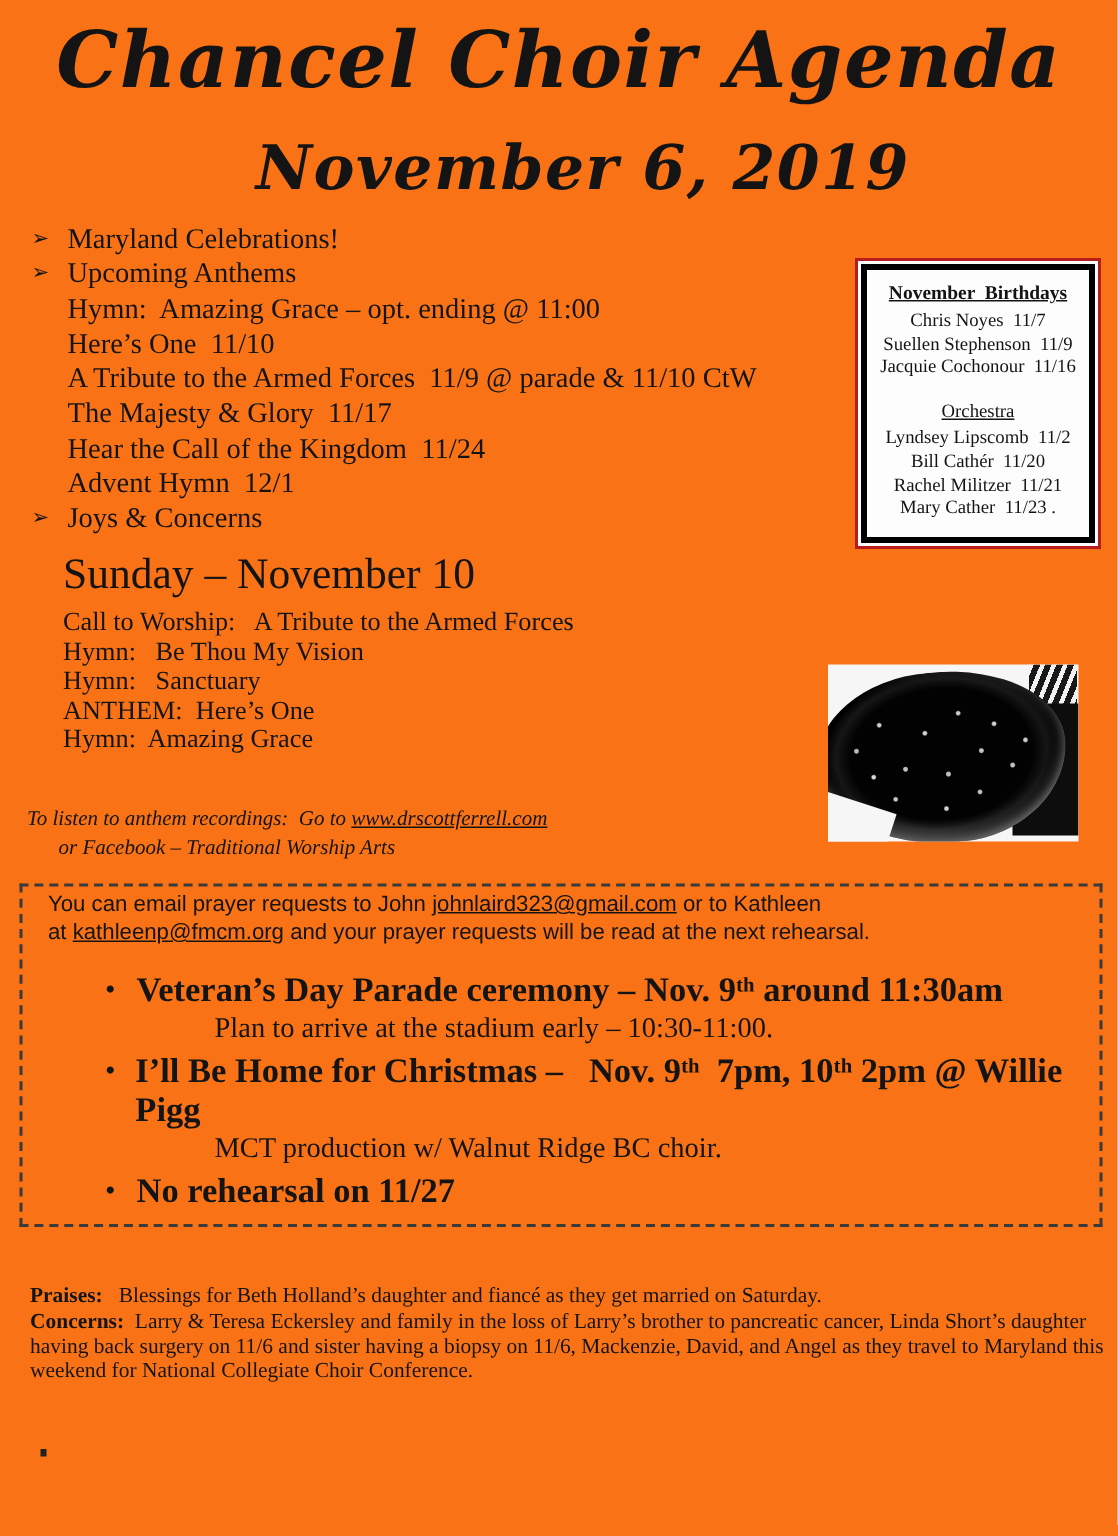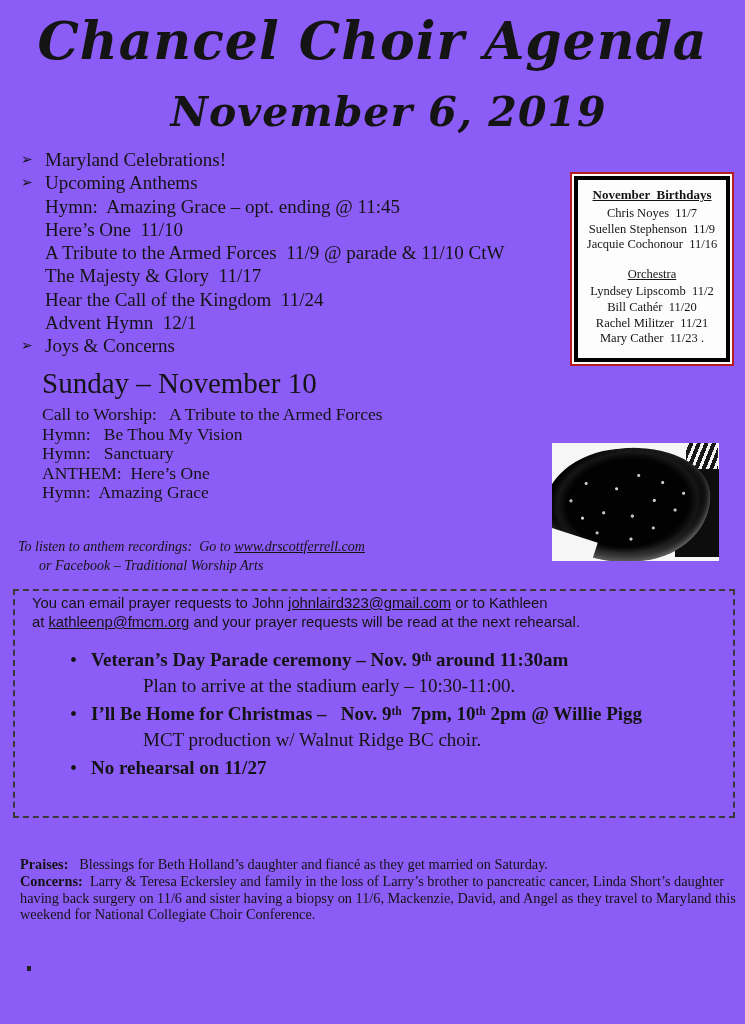--- a/index.html
+++ b/index.html
@@ -1,18 +1,18 @@
 <!DOCTYPE html>
 <html><head>
 <meta charset="utf-8">
 <style>
   * { margin:0; padding:0; box-sizing:border-box; }
   html,body { background:#e9e9e9; }
   body { font-family:"Liberation Serif","DejaVu Serif",serif; color:#141414; }
-  .page { position:relative; width:745px; height:1024px; background:#8b5cf6; margin:0 auto; overflow:hidden; }
+  .page { position:relative; width:745px; height:1024px; background:#f97316; margin:0 auto; overflow:hidden; }
   [data-bind] { white-space:pre-wrap; }
 
   
   .title1 { position:absolute; top:10px; left:0; width:100%; text-align:center;
             font-family:"DejaVu Serif",serif; font-style:italic; font-weight:bold;
             font-size:52px; letter-spacing:1px; }
   .title2 { position:absolute; top:88px; left:16px; width:100%; text-align:center;
             font-family:"DejaVu Serif",serif; font-style:italic; font-weight:bold;
             font-size:41px; letter-spacing:1px; }
 
@@ -79,21 +79,21 @@
   .ann { position:absolute; left:13px; top:589px; width:722px; height:229px;
          border:2px dashed #3a3a3a; }
   .ann-head { text-align:center; margin-top:6px; font-size:17.5px; font-weight:bold;
               font-style:italic; text-decoration:underline; letter-spacing:.4px; }
   .ann-intro { font-family:"Liberation Sans","DejaVu Sans",sans-serif;
                font-size:14.8px; line-height:19px; margin:3px 0 14px 17px; }
   .ann-bullets { margin:15px 0 0 55px; }
   .ann-li { margin-bottom:3px; }
   .ann-li-row { display:flex; }
   .ann-dot { width:21px; font-size:20px; line-height:26px; }
-  .b-main { font-weight:bold; font-size:19px; line-height:26px; }
+  .b-main { font-weight:bold; font-size:23px; line-height:26px; }
   .b-sub { font-size:19px; line-height:25px; padding-left:73px; }
   .b-sub:empty { display:none; }
 
   
   .pr { position:absolute; left:20px; top:856px; width:716px; font-size:14.3px; line-height:16.8px; }
   .pr-lbl { font-weight:bold; }
 
   .speck { position:absolute; left:27px; top:966px; width:4px; height:5px; background:#222; }
 </style>
 </head>
@@ -106,21 +106,21 @@
 
   <div class="agenda">
     <div class="ag-row">
       <span class="ag-marker" data-bind="agenda.marker">➢</span>
       <span data-bind="agenda.items.0.text">Maryland Celebrations!</span>
     </div>
     <div class="ag-row">
       <span class="ag-marker" data-bind="agenda.marker">➢</span>
       <span data-bind="agenda.items.1.text">Upcoming Anthems</span>
     </div>
-    <div class="ag-indent" data-bind="agenda.items.2.text">Hymn:  Amazing Grace – opt. ending @ 11:45</div>
+    <div class="ag-indent" data-bind="agenda.items.2.text">Hymn:  Amazing Grace – opt. ending @ 11:00</div>
     <div class="ag-indent" data-bind="agenda.items.3.text">Here’s One  11/10</div>
     <div class="ag-indent" data-bind="agenda.items.4.text">A Tribute to the Armed Forces  11/9 @ parade &amp; 11/10 CtW</div>
     <div class="ag-indent" data-bind="agenda.items.5.text">The Majesty &amp; Glory  11/17</div>
     <div class="ag-indent" data-bind="agenda.items.6.text">Hear the Call of the Kingdom  11/24</div>
     <div class="ag-indent" data-bind="agenda.items.7.text">Advent Hymn  12/1</div>
     <div class="ag-row">
       <span class="ag-marker" data-bind="agenda.marker">➢</span>
       <span data-bind="agenda.items.8.text">Joys &amp; Concerns</span>
     </div>
   </div>

